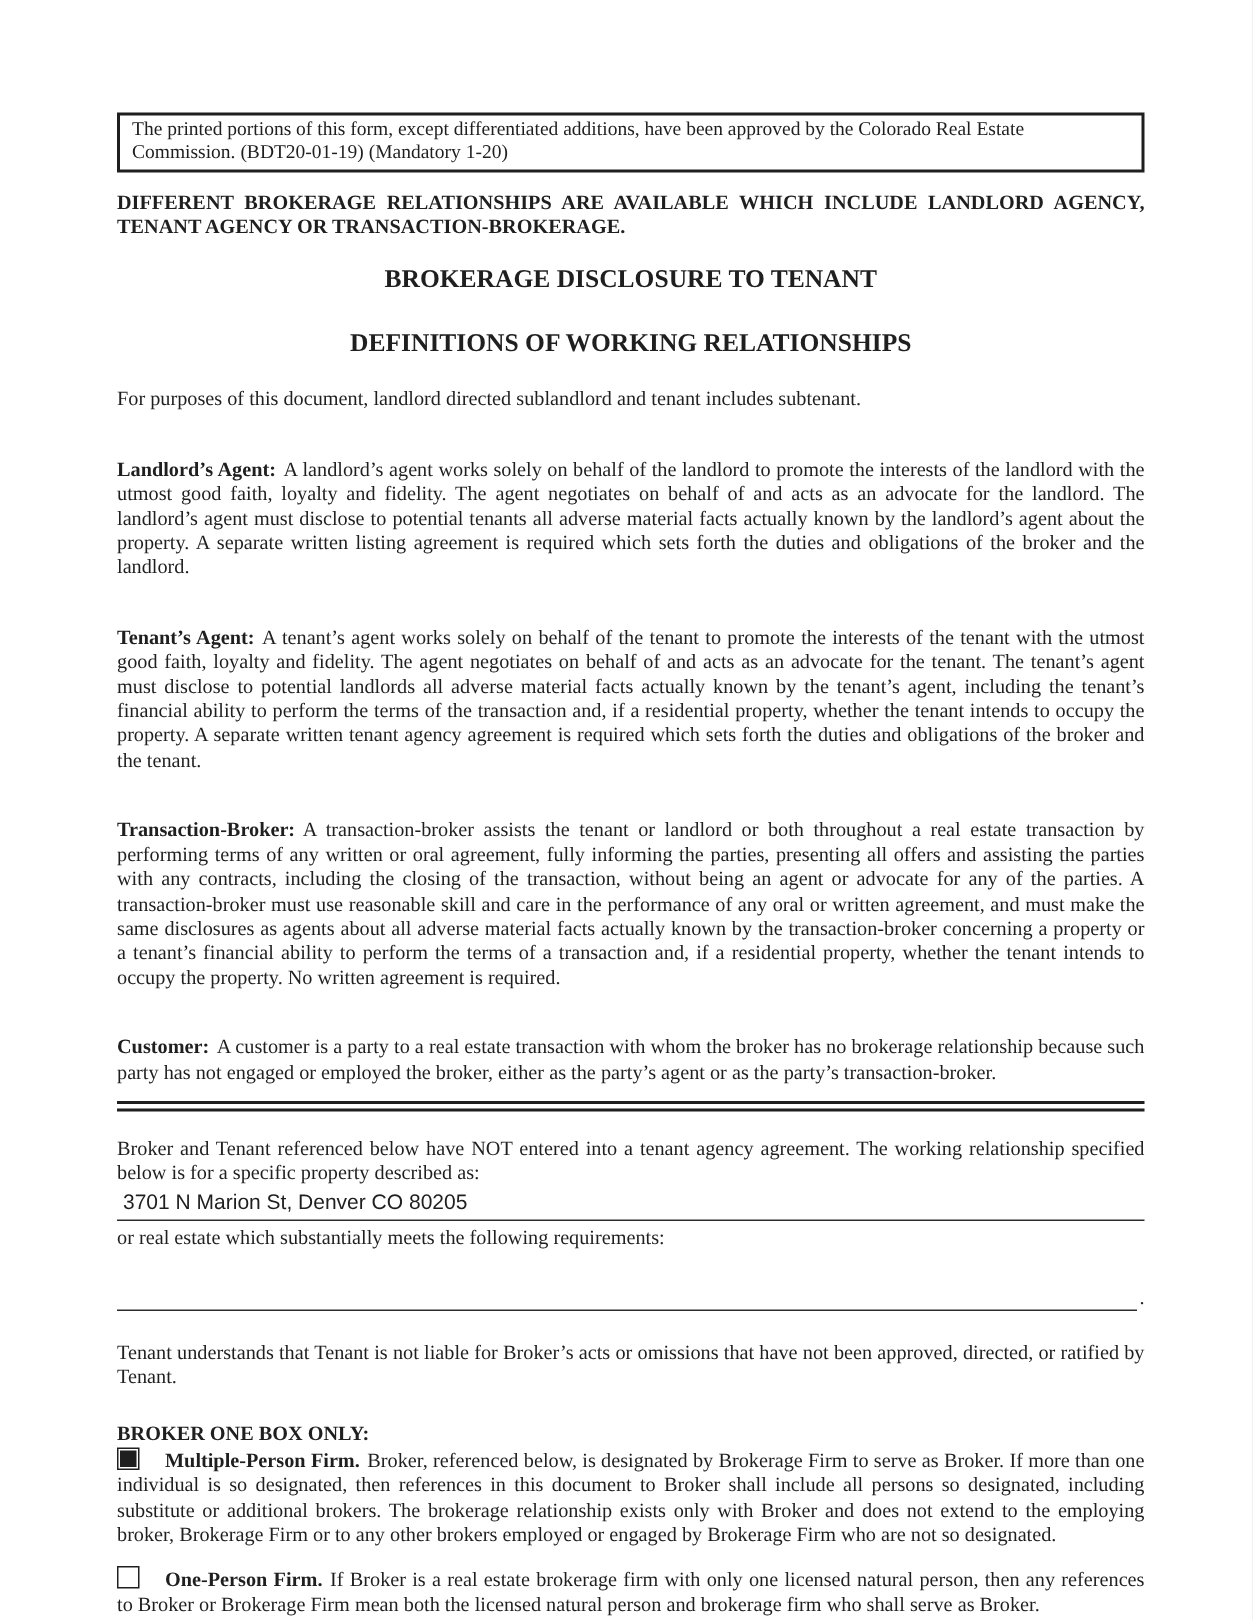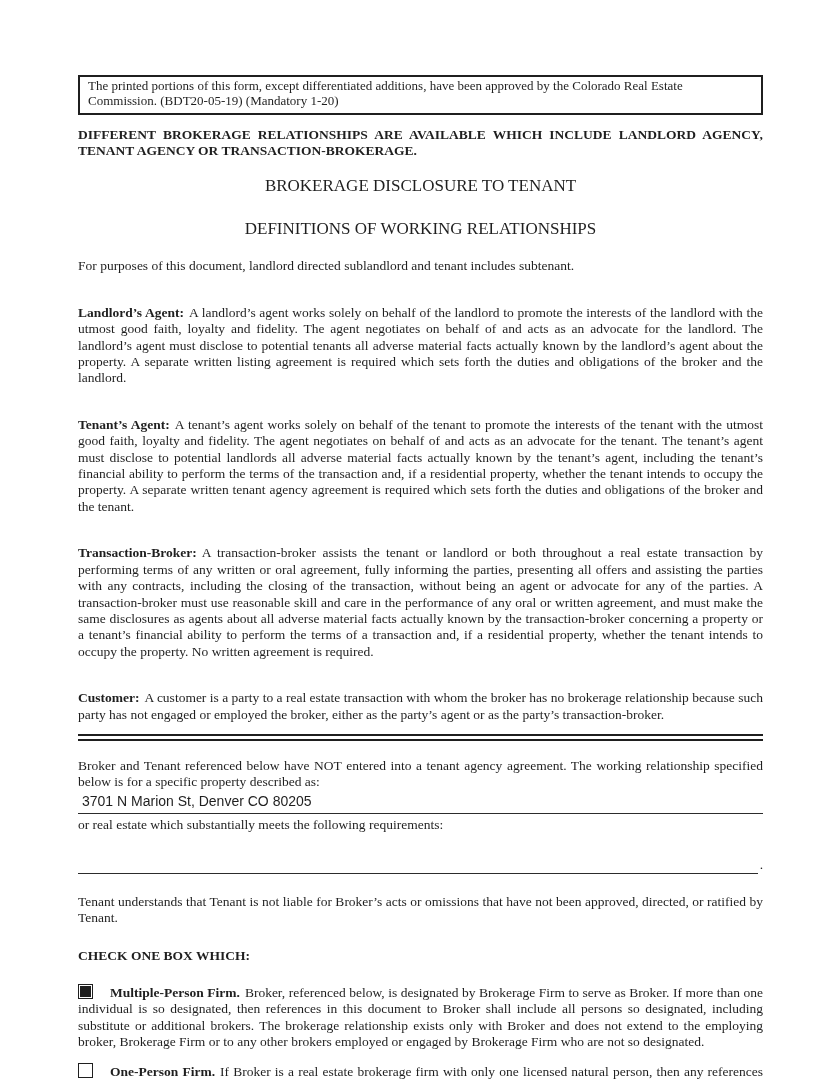--- a/index.html
+++ b/index.html
@@ -25,21 +25,21 @@
 
   .notice {
     margin-top: 12px;
     font-weight: bold;
     text-align: justify;
   }
 
   .h-main {
     margin-top: 17px;
     text-align: center;
-    font-weight: normal;
+    font-weight: bold;
     font-size: 17px;
     line-height: 20px;
   }
   .h-sub { margin-top: 23px; }
 
   .intro { margin-top: 19px; }
 
   .def-para { margin-top: 30px; text-align: justify; }
   .lead-label { font-weight: bold; padding-right: 5px; }
 
@@ -82,21 +82,21 @@
     border-bottom: 1.6px solid #2c2c2c;
     cursor: text;
   }
   .blank-suffix { padding-left: 2px; }
 
   .liability { margin-top: 20px; text-align: justify; }
 
   .check-heading { margin-top: 22px; font-weight: bold; }
 
   .option-para { text-align: justify; }
-  .option-1 { margin-top: 19px; }
+  .option-1 { }
   .option-2 { margin-top: 13px; }
 
   .checkbox {
     display: inline-block;
     width: 13px; height: 13px;
     border: 1.5px solid #1f1f1f;
     position: relative;
     vertical-align: -2px;
     margin-right: 17px;
     cursor: pointer;
@@ -119,21 +119,21 @@
   .footer-left { white-space: pre; }
 </style>
 </head>
 <body>
 
 <div class="page">
   <div class="content">
 
     <div class="approval-box">
       <span>The printed portions of this form, except differentiated additions, have been approved by the Colorado Real Estate Commission.</span>
-      <span>(BDT20-05-19) (Mandatory 1-20)</span>
+      <span>(BDT20-01-19) (Mandatory 1-20)</span>
     </div>
 
     <div class="notice">DIFFERENT BROKERAGE RELATIONSHIPS ARE AVAILABLE WHICH INCLUDE LANDLORD AGENCY, TENANT AGENCY OR TRANSACTION-BROKERAGE.</div>
 
     <div class="h-main">BROKERAGE DISCLOSURE TO TENANT</div>
     <div class="h-main h-sub">DEFINITIONS OF WORKING RELATIONSHIPS</div>
 
     <div class="intro">For purposes of this document, landlord directed sublandlord and tenant includes subtenant.</div>
 
     <div class="def-para">
@@ -161,21 +161,21 @@
 
     <div class="alt-text">or real estate which substantially meets the following requirements:</div>
 
     <div class="blank-line">
       <span class="blank-rule"></span>
         <span class="blank-suffix">.</span>
     </div>
 
     <div class="liability">Tenant understands that Tenant is not liable for Broker’s acts or omissions that have not been approved, directed, or ratified by Tenant.</div>
 
-    <div class="check-heading">CHECK ONE BOX WHICH:</div>
+    <div class="check-heading">BROKER ONE BOX ONLY:</div>
 
     <div class="option-para option-1">
       <span class="checkbox checked"></span><span class="lead-label">Multiple-Person Firm.</span><span>Broker, referenced below, is designated by Brokerage Firm to serve as Broker. If more than one individual is so designated, then references in this document to Broker shall include all persons so designated, including substitute or additional brokers. The brokerage relationship exists only with Broker and does not extend to the employing broker, Brokerage Firm or to any other brokers employed or engaged by Brokerage Firm who are not so designated.</span>
     </div>
 
     <div class="option-para option-2">
       <span class="checkbox"></span><span class="lead-label">One-Person Firm.</span><span>If Broker is a real estate brokerage firm with only one licensed natural person, then any references to Broker or Brokerage Firm mean both the licensed natural person and brokerage firm who shall serve as Broker.</span>
     </div>
 
   </div>

